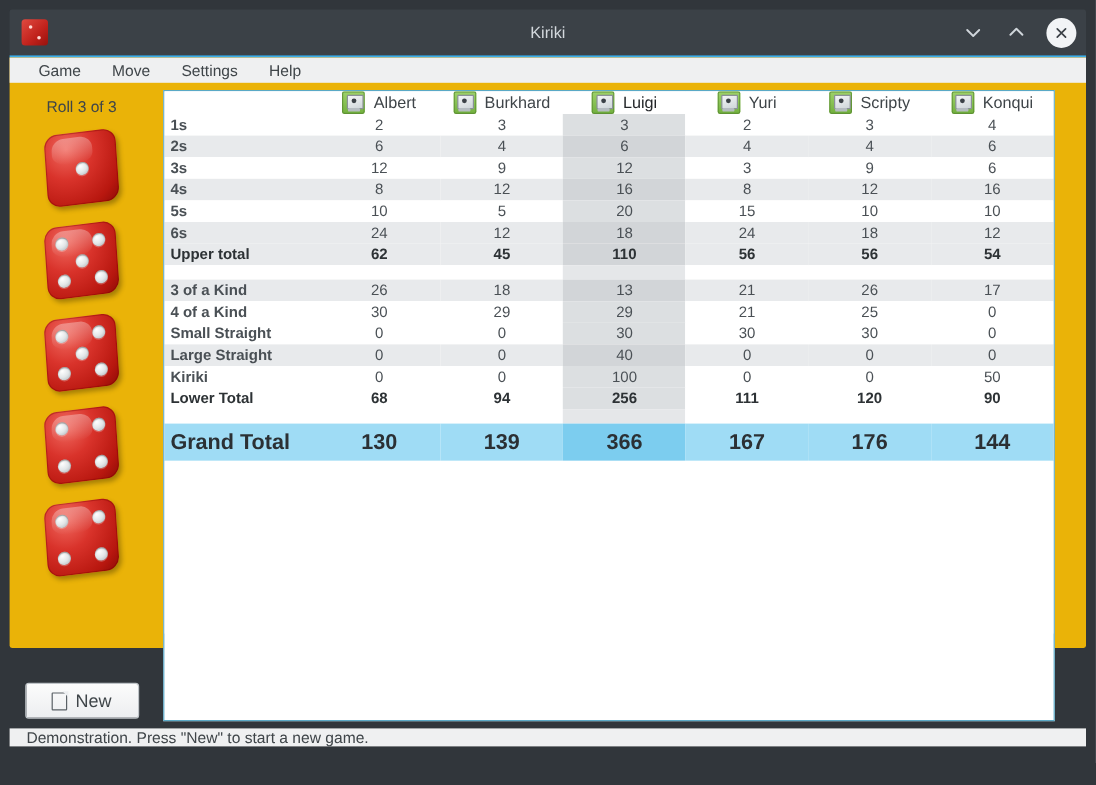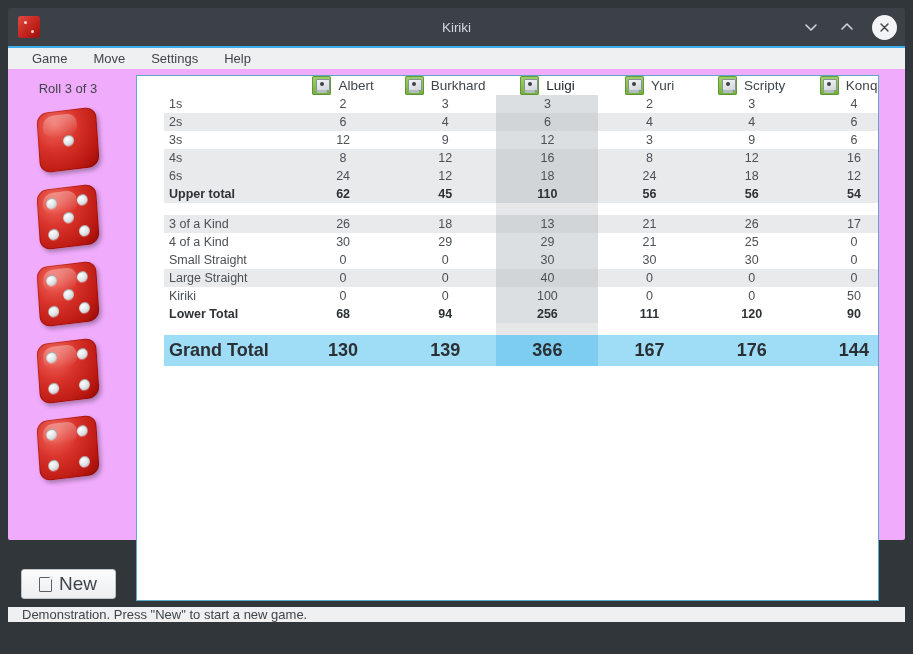--- a/index.html
+++ b/index.html
@@ -77,21 +77,21 @@
     display: flex; align-items: center; justify-content: center;
   }
 
   .accent-line {
     height: 2px;
     background: #3daee9;
   }
 
   
   .window {
-    background: #f0abfc;
+    background: #eab308;
     height: 492px;
     display: flex;
     flex-direction: column;
     border-bottom-left-radius: 2px;
     border-bottom-right-radius: 2px;
   }
 
   .menubar {
     height: 28px;
     display: flex;
@@ -179,21 +179,21 @@
     margin: 0 0 8px 0;
     width: 95px;
     height: 30px;
     border: 1px solid #bfc4c8;
     border-radius: 3px;
     background: linear-gradient(180deg,#fcfcfc,#eceef0);
     display: flex;
     align-items: center;
     justify-content: center;
     gap: 7px;
-    font-size: 19px;
+    font-size: 15px;
     color: #3f4549;
     cursor: pointer;
   }
   .doc-icon {
     width: 13px; height: 15px;
     border: 1.6px solid #5a6166;
     border-radius: 1px;
     position: relative;
   }
   .doc-icon::after {
@@ -215,33 +215,33 @@
     border: 1px solid #5aa9c6;
     height: 526px;
     overflow: hidden;
   }
   table.score {
     width: 100%;
     border-collapse: collapse;
     font-size: 12.5px;
     color: #4a5055;
     table-layout: fixed;
-    margin-left: 27px;
   }
   table.score th, table.score td {
     padding: 0;
     height: 18px;
     text-align: center;
     font-weight: normal;
     white-space: nowrap;
   }
   table.score th:first-child, table.score td:first-child {
     text-align: left;
     padding-left: 5px;
     width: 128px;
+    font-weight: bold;
   }
   thead th {
     height: 37px;
     background: #ffffff;
     font-size: 13.5px;
     color: #3f4549;
     vertical-align: middle;
   }
   .phead {
     display: flex;
@@ -501,20 +501,29 @@
                 </tr>
                 <tr class="even">
                   <td>4s</td>
                   <td>8</td>
                   <td>12</td>
                   <td class="hl">16</td>
                   <td>8</td>
                   <td>12</td>
                   <td>16</td>
                 </tr>
+                <tr class="odd">
+                  <td>5s</td>
+                  <td>10</td>
+                  <td>5</td>
+                  <td class="hl">20</td>
+                  <td>15</td>
+                  <td>10</td>
+                  <td>10</td>
+                </tr>
                 <tr class="even">
                   <td>6s</td>
                   <td>24</td>
                   <td>12</td>
                   <td class="hl">18</td>
                   <td>24</td>
                   <td>18</td>
                   <td>12</td>
                 </tr>
                 <tr class="even total">

